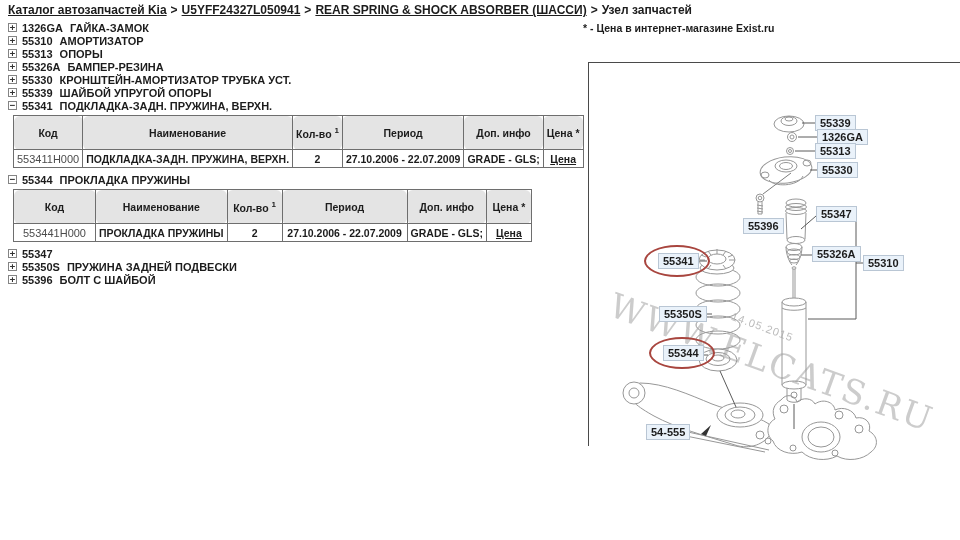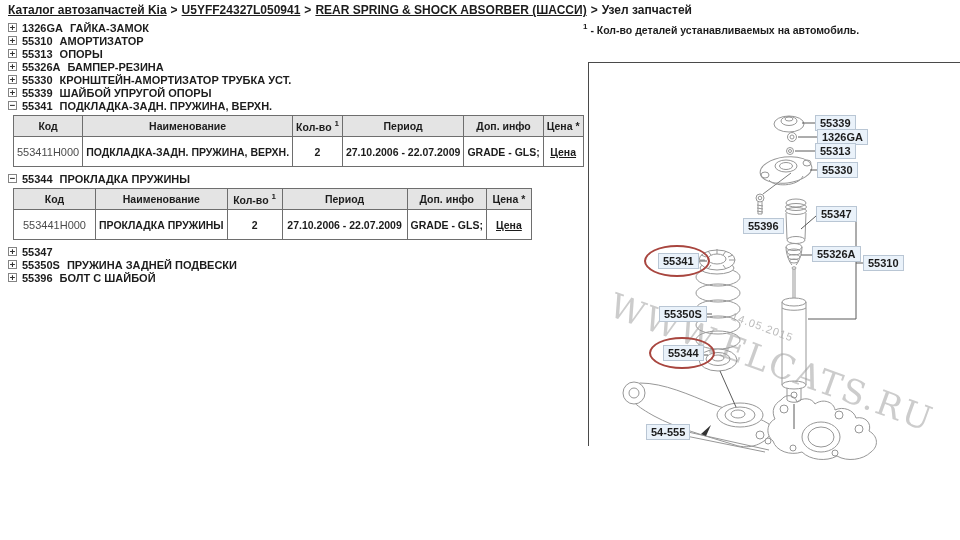--- a/index.html
+++ b/index.html
@@ -18,22 +18,22 @@
   .tree-item { display:flex; align-items:center; height:13px; font-size:11px; font-weight:bold; white-space:nowrap; }
   .twisty {
     display:inline-block; width:9px; height:9px; border:1px solid #848484; background:#fff;
     font-size:9px; line-height:7px; text-align:center; color:#333; margin-right:5px; flex:0 0 9px;
     font-family:"DejaVu Sans Mono",monospace; cursor:pointer;
   }
   .tree-item .code { margin-right:7px; }
   
   table.parts { border-collapse:collapse; margin:3px 0 5px 5px; border:1px solid #4a4a4a; table-layout:fixed; }
   table.parts th, table.parts td { border:1px solid #6e6e6e; text-align:center; padding:0 3px; overflow:hidden; white-space:nowrap; }
-  table.parts th { background:#e4e4e4; font-size:10.5px; font-weight:bold; height:21px; }
-  table.parts td { font-size:10.5px; font-weight:bold; height:30px; }
+  table.parts th { background:#e4e4e4; font-size:10.5px; font-weight:bold; height:34px;border-radius:6px; }
+  table.parts td { font-size:10.5px; font-weight:bold; height:18px; }
   table.parts td.code { font-weight:normal; color:#4b4b4b; font-size:11px; }
   table.parts sup { font-size:8px; }
   .price-link { text-decoration:underline; cursor:pointer; }
   
   .notes { position:absolute; left:583px; top:22px; font-size:10.5px; font-weight:bold; }
   .notes .nline { margin-bottom:6px; white-space:nowrap; }
   .notes sup { font-size:8px; }
   
   .diagram { position:absolute; left:588px; top:62px; width:372px; height:448px; border-top:1px solid #4a4a4a; }
   .frame-left { position:absolute; left:0; top:0; width:1px; height:383px; background:#4a4a4a; }
@@ -191,21 +191,21 @@
   <div class="tree-item">
     <span class="twisty">+</span>
     <span class="code">55396</span>
     <span class="lbl">БОЛТ С ШАЙБОЙ</span>
   </div>
 
 </div>
 
 <div class="notes">
   <div class="nline">
-    <sup>1</sup> <span>- Кол-во деталей устанавливаемых на автомобиль.</span>
+    <span>*</span> <span>- Цена в интернет-магазине Exist.ru</span>
   </div>
 </div>
 
 <div class="diagram">
   <div class="frame-left"></div>
 
   <svg width="372" height="448" viewBox="0 0 372 448">
 
     <g stroke="#979797" fill="none" stroke-width="1">
       <ellipse cx="130" cy="214" rx="22" ry="9"></ellipse>

